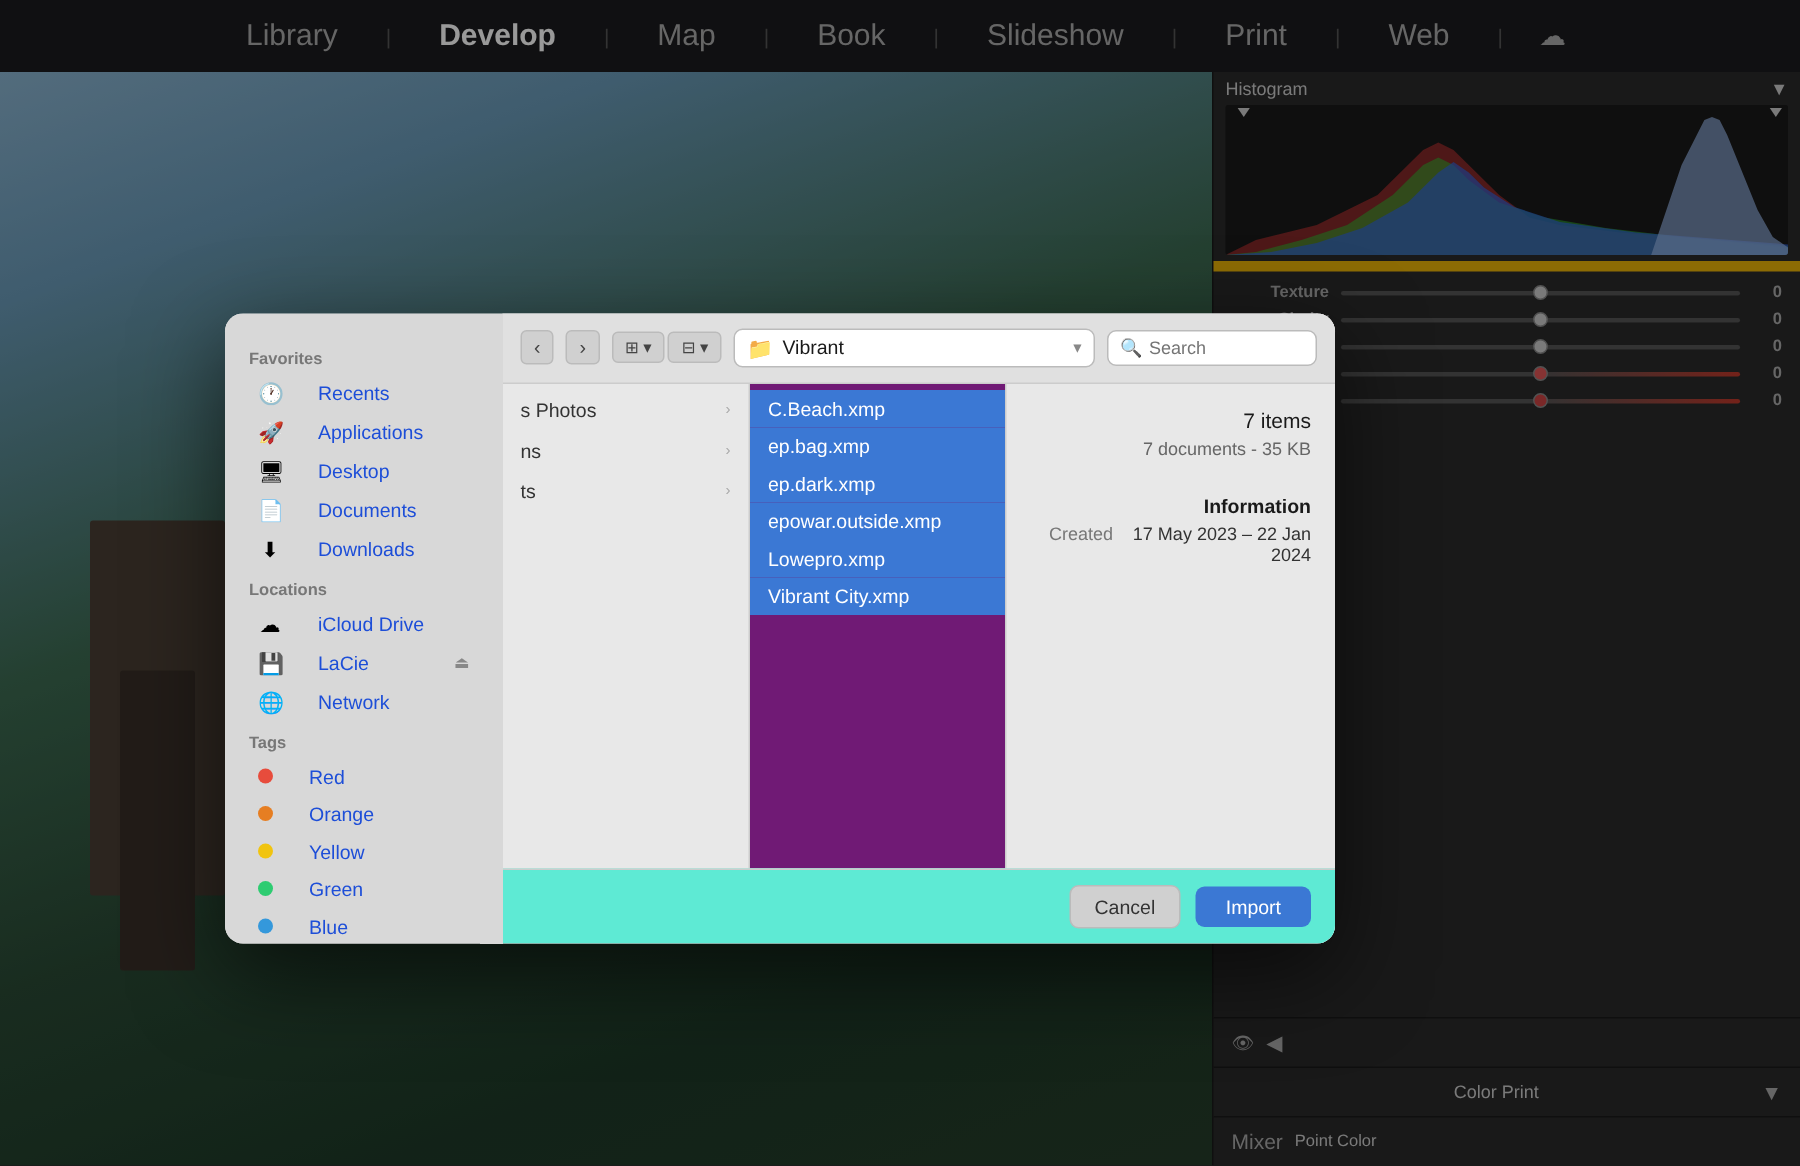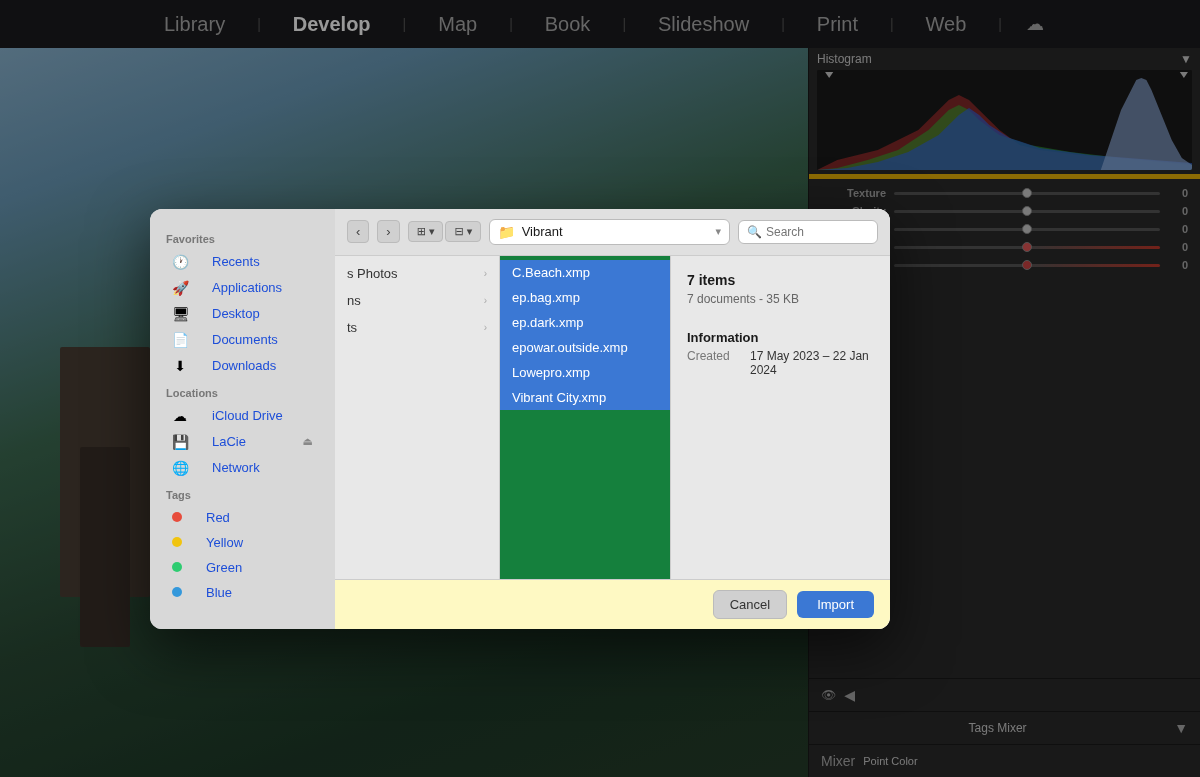--- a/index.html
+++ b/index.html
@@ -94,21 +94,21 @@
       bottom: 0;
       background: #2b2b2b;
       border-left: 1px solid #1a1a1a;
       display: flex;
       flex-direction: column;
     }
 
     
     .histogram-section {
       padding: 4px 8px;
-      border-bottom: 5px solid #eab308;
+      border-bottom: 7px solid #eab308;
     }
     .histogram-header {
       display: flex;
       align-items: center;
       justify-content: space-between;
       color: #ccc;
       font-size: 12px;
       margin-bottom: 4px;
     }
     .histogram-chart {
@@ -370,20 +370,21 @@
       font-size: 12px;
       color: #888;
       width: 100px;
     }
 
     
     .dialog-content {
       flex: 1;
       display: flex;
       overflow: hidden;
+      text-align: right;
     }
 
     .left-panel {
       width: 165px;
       background: #e8e8e8;
       border-right: 1px solid #ccc;
       overflow-y: auto;
       padding: 4px 0;
     }
     .left-item {
@@ -392,21 +393,21 @@
       justify-content: space-between;
       padding: 6px 12px;
       cursor: pointer;
       font-size: 13px;
       color: #333;
     }
     .left-item-arrow { color: #aaa; font-size: 10px; }
 
     .file-list {
       flex: 1;
-      background: #15803d;
+      background: #701a75;
       overflow-y: auto;
       padding: 4px 0;
     }
     .file-item {
       display: flex;
       align-items: center;
       padding: 5px 12px;
       cursor: pointer;
       font-size: 13px;
       color: #1a1a1a;
@@ -421,21 +422,21 @@
       width: 220px;
       background: #e8e8e8;
       border-left: 1px solid #ccc;
       padding: 16px;
       display: flex;
       flex-direction: column;
       gap: 4px;
     }
     .info-count {
       font-size: 14px;
-      font-weight: 700;
+      font-weight: 400;
       color: #1a1a1a;
     }
     .info-sub {
       font-size: 12px;
       color: #666;
       margin-bottom: 12px;
     }
     .info-section-title {
       font-size: 13px;
       font-weight: 600;
@@ -456,21 +457,21 @@
       color: #333;
     }
 
     
     .dialog-footer {
       display: flex;
       align-items: center;
       justify-content: flex-end;
       padding: 10px 16px;
       gap: 10px;
-      background: #fef9c3;
+      background: #5eead4;
       border-top: 1px solid #ccc;
     }
     .btn-cancel {
       background: #d0d0d0;
       border: 1px solid #bbb;
       border-radius: 6px;
       padding: 6px 16px;
       cursor: pointer;
       font-size: 13px;
       color: #333;
@@ -582,21 +583,21 @@
       <span class="slider-value">0</span>
     </div>
   </div>
 
   <div class="panel-section">
     <span class="panel-eye">👁</span>
     <span class="panel-toggle">◀</span>
   </div>
 
   <div class="color-mixer-section">
-    <span class="panel-section-title">Tags Mixer</span>
+    <span class="panel-section-title">Color Print</span>
     <span class="panel-toggle">▼</span>
   </div>
 
   <div class="bottom-bar">
     <span class="bottom-bar-label">Mixer</span>
     <span class="bottom-bar-value">Point Color</span>
   </div>
 </div>
 
 <div class="dialog-overlay">
@@ -640,20 +641,24 @@
       <div class="sidebar-item">
         <span class="sidebar-item-icon">🌐</span>
         <span class="sidebar-item-label">Network</span>
       </div>
 
       <div class="sidebar-section-label">Tags</div>
 
       <div class="sidebar-item">
         <div class="tags-dot" style="background:#e74c3c;"></div>
         <span class="sidebar-item-label">Red</span>
+      </div>
+      <div class="sidebar-item">
+        <div class="tags-dot" style="background:#e67e22;"></div>
+        <span class="sidebar-item-label">Orange</span>
       </div>
       <div class="sidebar-item">
         <div class="tags-dot" style="background:#f1c40f;"></div>
         <span class="sidebar-item-label">Yellow</span>
       </div>
       <div class="sidebar-item">
         <div class="tags-dot" style="background:#2ecc71;"></div>
         <span class="sidebar-item-label">Green</span>
       </div>
       <div class="sidebar-item">

